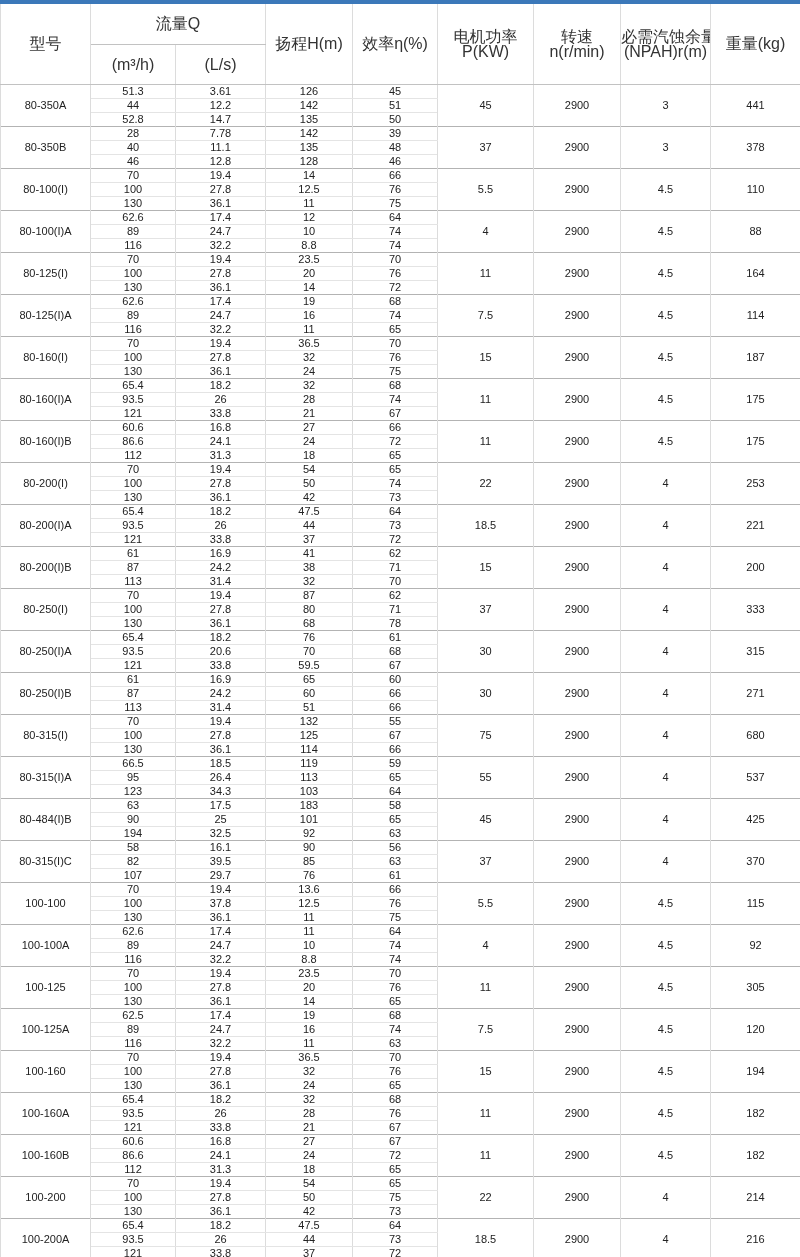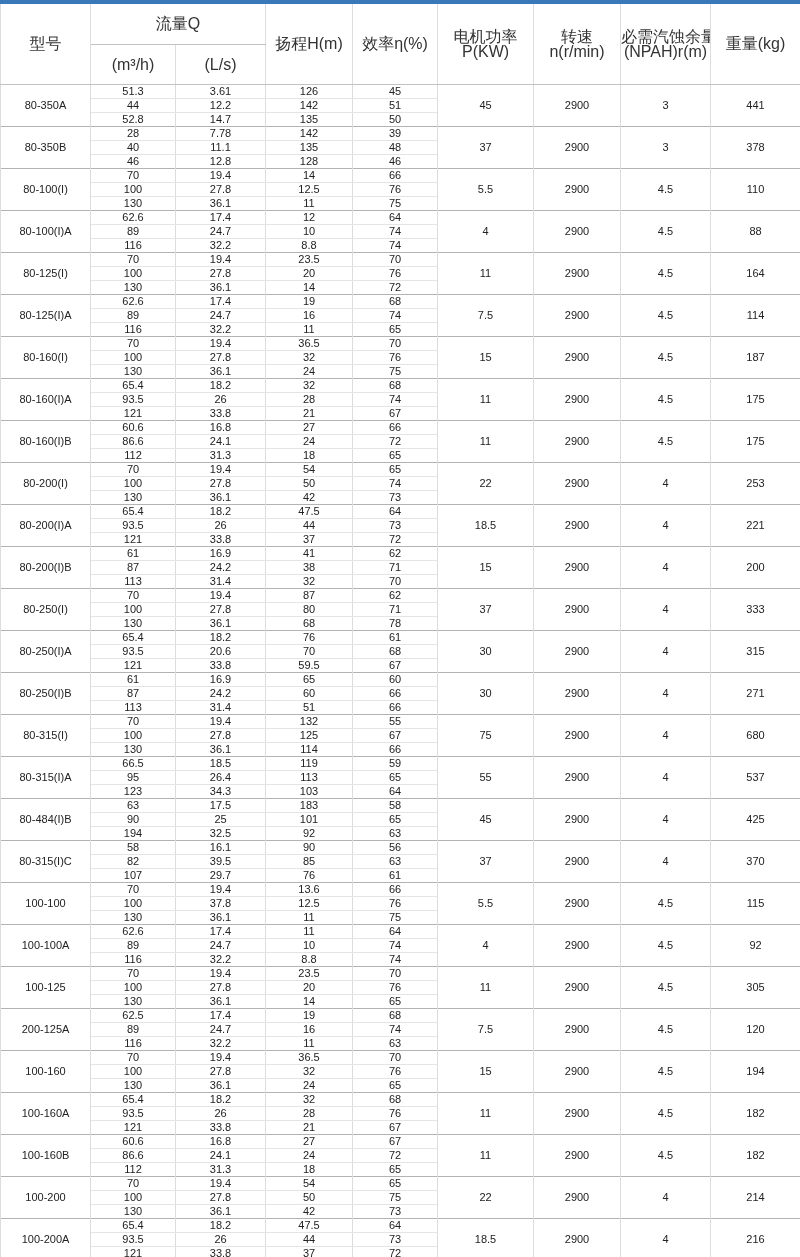--- a/index.html
+++ b/index.html
@@ -580,21 +580,21 @@
         <td class="val-cell">20</td>
         <td class="val-cell">76</td>
       </tr>
       <tr class="sub-row row-last">
         <td class="val-cell">130</td>
         <td class="val-cell">36.1</td>
         <td class="val-cell">14</td>
         <td class="val-cell">65</td>
       </tr>
       <tr class="sub-row group-start">
-        <td class="model-cell" rowspan="3">200-125A</td>
+        <td class="model-cell" rowspan="3">100-125A</td>
         <td class="val-cell">62.5</td>
         <td class="val-cell">17.4</td>
         <td class="val-cell">19</td>
         <td class="val-cell">68</td>
         <td class="merge-cell" rowspan="3">7.5</td>
         <td class="merge-cell" rowspan="3">2900</td>
         <td class="merge-cell" rowspan="3">4.5</td>
         <td class="merge-cell" rowspan="3">120</td>
       </tr>
       <tr class="sub-row">

